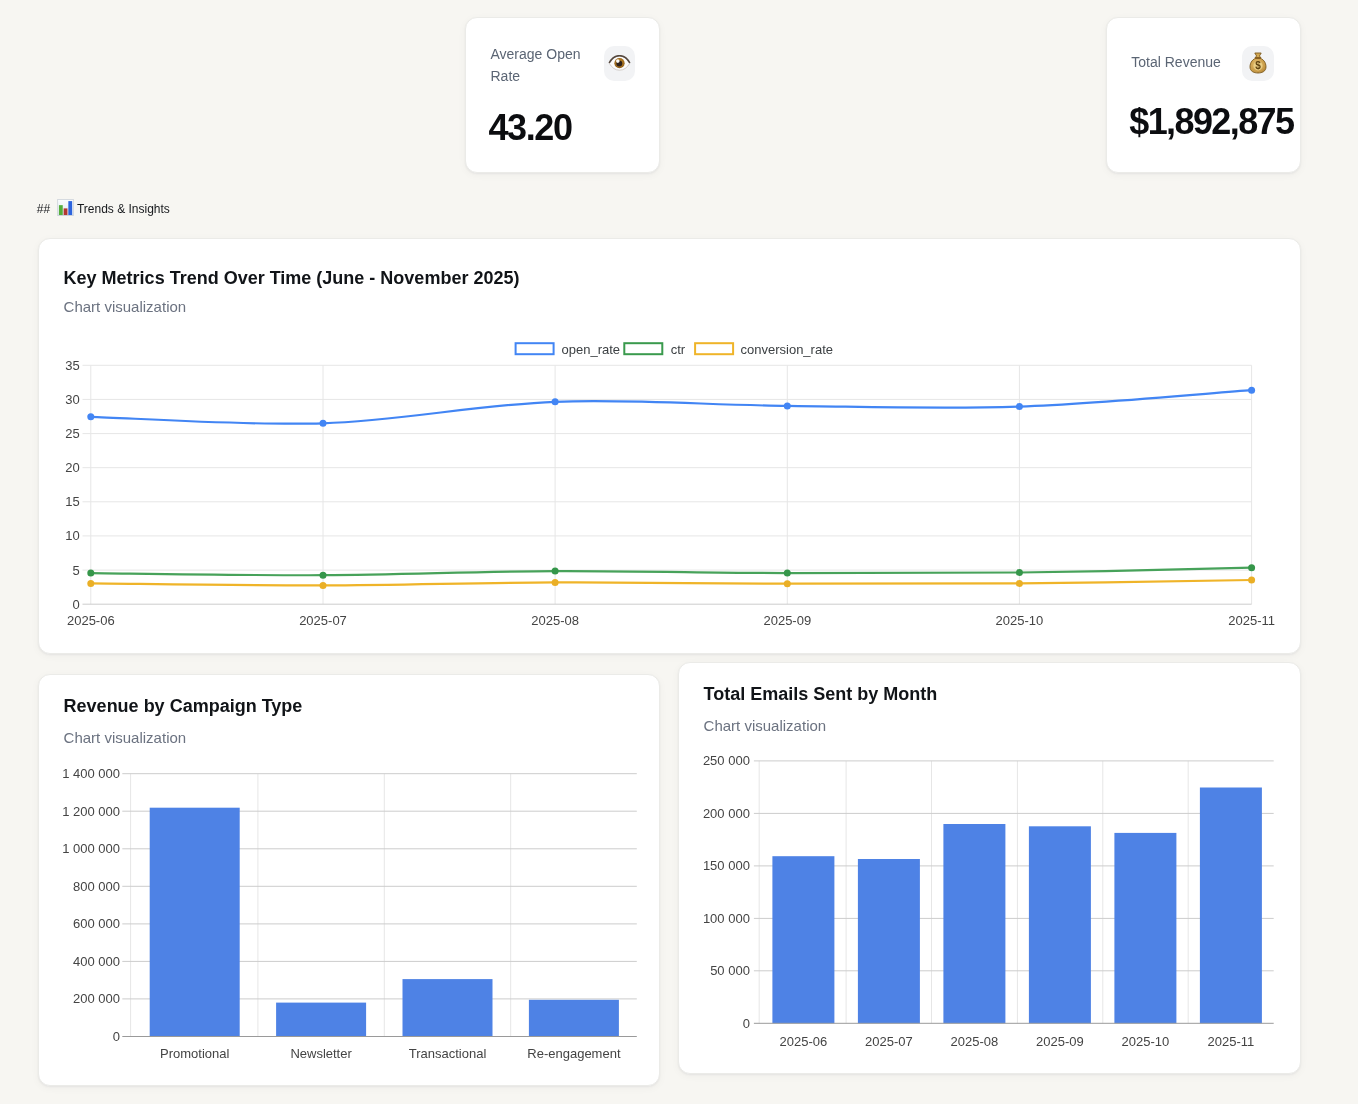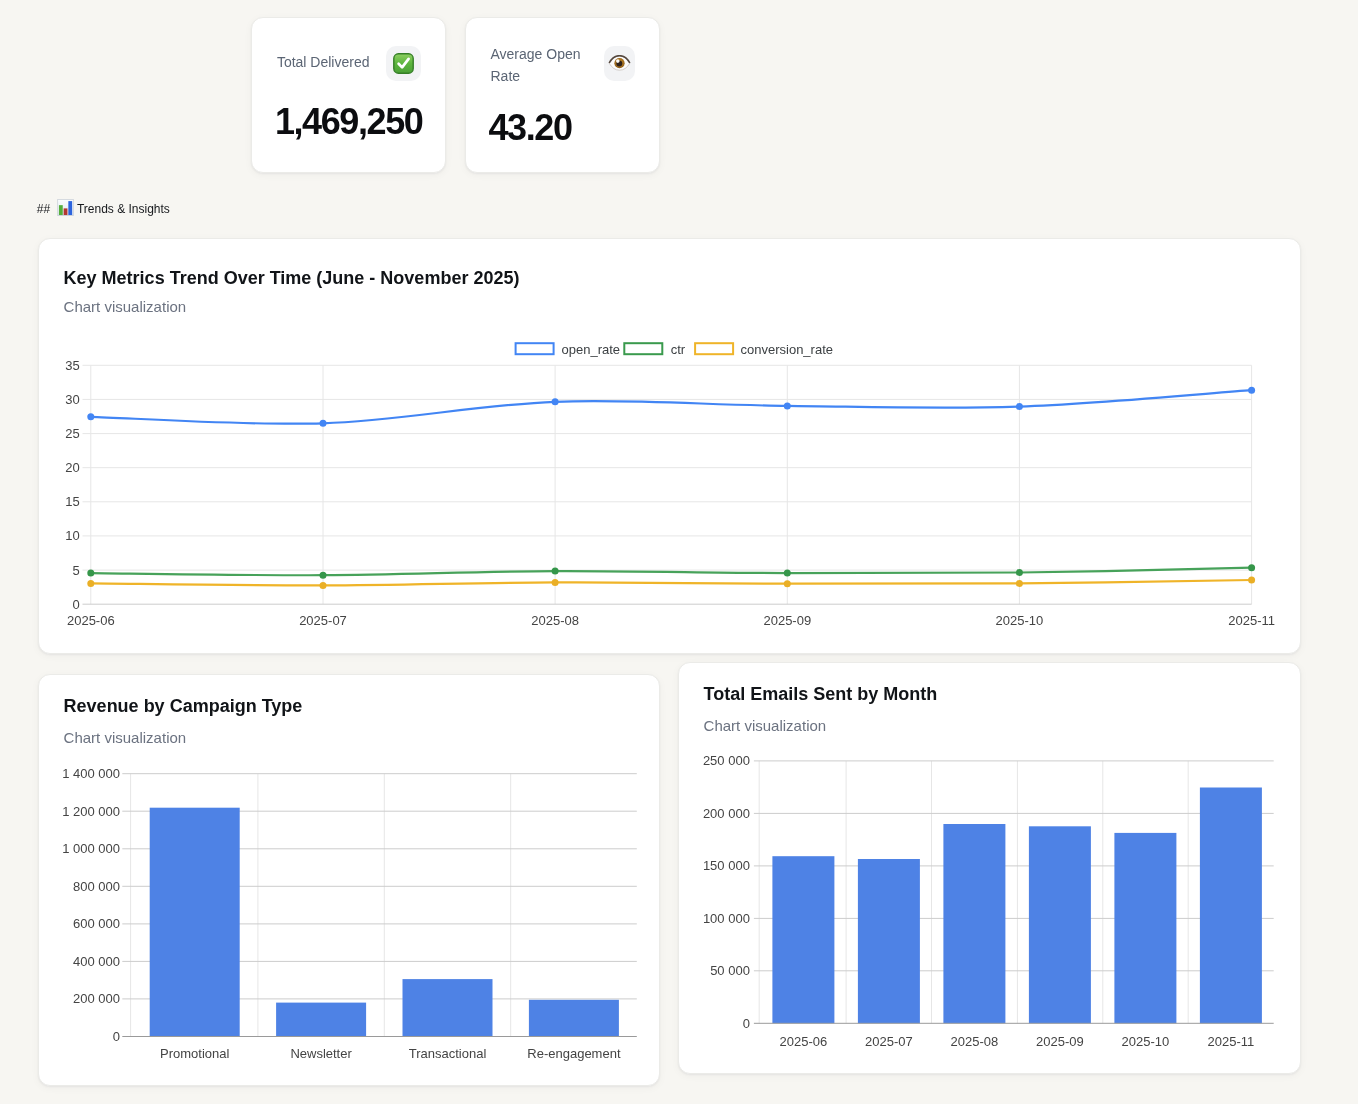--- a/index.html
+++ b/index.html
@@ -18,37 +18,20 @@
 .v1 { top:84.1px; }
 .heading { position:absolute; left:36.8px; top:197px; font-size:12px; line-height:25px; color:#16181c; }
 .heading svg { vertical-align:-3px; }
 svg text { font-family:"Liberation Sans", sans-serif; }
 </style>
 </head>
 <body>
 <div id="page">
 
 
-<div class="card kpi" style="left:251.3px;">
-  <div class="klabel l1">Total Delivered</div>
-  <div class="ibox">
-        <svg width="21" height="21" viewBox="0 0 21 21">
-    <defs>
-            <linearGradient id="grn" x1="0" y1="0" x2="0" y2="1">
-              <stop offset="0" stop-color="#8ecf62"></stop>
-              <stop offset="0.5" stop-color="#5cb53e"></stop>
-              <stop offset="1" stop-color="#4ba136"></stop>
-            </linearGradient>
-          </defs>
-    <rect x="0.8" y="0.8" width="19.4" height="19.4" rx="4.6" fill="url(#grn)" stroke="#357f27" stroke-width="1.4"></rect>
-    <path d="M5.6 10.8 L9.1 14.4 L15.6 5.9" fill="none" stroke="#fff" stroke-width="2.7" stroke-linecap="round" stroke-linejoin="round"></path>
-  </svg>
-      </div>
-  <div class="kvalue v1">1,469,250</div>
-</div>
 
 <div class="card kpi" style="left:464.9px;">
   <div class="klabel l2">Average Open<br>Rate</div>
   <div class="ibox" style="width:31px;">
         <svg width="23" height="16" viewBox="0 0 23 16">
     <defs>
             <radialGradient id="iris" cx="0.5" cy="0.45" r="0.55">
               <stop offset="0" stop-color="#cf9a28"></stop>
               <stop offset="0.8" stop-color="#a06a1c"></stop>
               <stop offset="1" stop-color="#7d5214"></stop>
@@ -59,20 +42,40 @@
     <circle cx="11.5" cy="8.2" r="5.1" fill="url(#iris)"></circle>
     <circle cx="11.3" cy="8.4" r="3.0" fill="#2f211a"></circle>
     <circle cx="9.8" cy="6.1" r="1.8" fill="#fff" opacity="0.96"></circle>
   </svg>
       </div>
   <div class="kvalue v2">43.20</div>
 </div>
 
 
 
+<div class="card kpi" style="left:1105.7px;">
+  <div class="klabel l1">Total Revenue</div>
+  <div class="ibox" style="width:32px; right:26px;">
+        <svg width="18" height="22" viewBox="0 0 18 22">
+    <defs>
+            <radialGradient id="bag" cx="0.42" cy="0.38" r="0.75">
+              <stop offset="0" stop-color="#e3bc6b"></stop>
+              <stop offset="0.7" stop-color="#c79a47"></stop>
+              <stop offset="1" stop-color="#a5762c"></stop>
+            </radialGradient>
+          </defs>
+    <path d="M9 6 C3.6 6 1 11 1 14.8 C1 19.2 4.6 21 9 21 C13.4 21 17 19.2 17 14.8 C17 11 14.4 6 9 6 Z" fill="url(#bag)" stroke="#7d5a1e" stroke-width="0.9"></path>
+    <path d="M5.8 1 L12.2 1 L10.4 4 L12 5.8 L6 5.8 L7.6 4 Z" fill="#d3a852" stroke="#7d5a1e" stroke-width="0.9" stroke-linejoin="round"></path>
+    <rect x="5.9" y="5" width="6.2" height="1.9" rx="0.9" fill="#8a6122"></rect>
+    <circle cx="9" cy="13.8" r="4.6" fill="#e9cd83"></circle>
+    <text x="9" y="17.3" text-anchor="middle" font-size="10" font-weight="bold" fill="#5f4210">$</text>
+  </svg>
+      </div>
+  <div class="kvalue v1" style="letter-spacing:-1.6px;">$1,892,875</div>
+</div>
 
 <div class="heading">##&nbsp; <svg width="17" height="17" viewBox="0 0 20 21">
         <rect x="0.4" y="0.4" width="19.2" height="20.2" fill="url(#hpnl)" stroke="#c3cad3" stroke-width="0.8"></rect>
         <rect x="1.9" y="7.6" width="4.7" height="12.2" fill="#54ae3b"></rect>
         <rect x="7.7" y="11.6" width="4.7" height="8.2" fill="#b23731"></rect>
         <rect x="13.5" y="2.6" width="4.7" height="17.2" fill="#2d64dd"></rect>
         <defs>
           <linearGradient id="hpnl" x1="0" y1="0" x2="0" y2="1">
             <stop offset="0" stop-color="#fbfdfe"></stop>
             <stop offset="1" stop-color="#dfe7f0"></stop>

